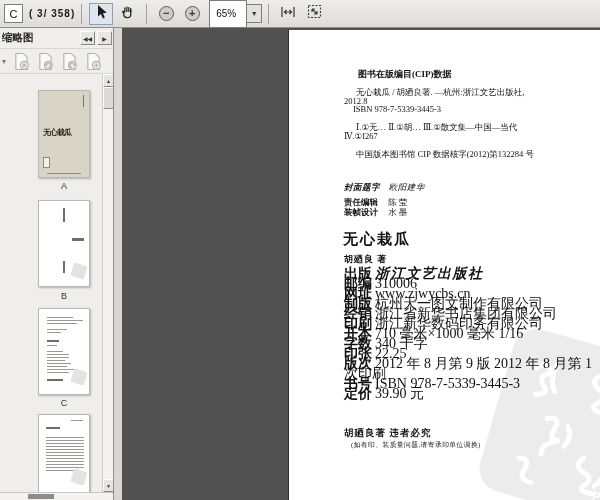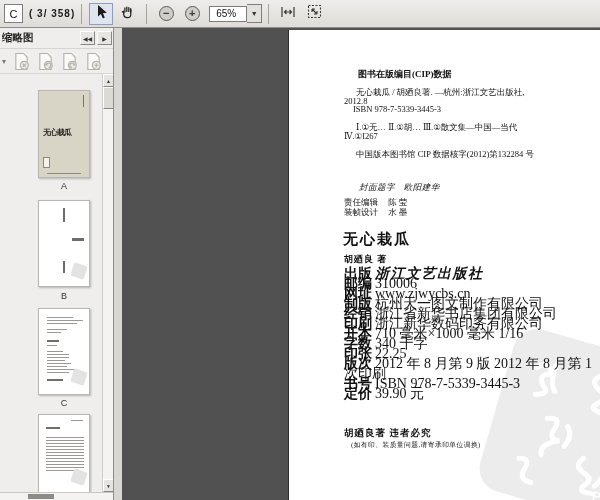--- a/index.html
+++ b/index.html
@@ -13,21 +13,21 @@
   .tb-sep { width:1px; height:20px; background:#a5a3a0; margin:0 6px; }
   .pagebox { width:19px; height:19px; background:#fff; border:1px solid #7f7d79;
     font-size:11px; display:flex; align-items:center; justify-content:center; color:#111; }
   .pageind { font-size:10px; font-weight:bold; color:#1c1c1c; letter-spacing:1px; margin-left:6px; }
   .tbtn { width:24px; height:22px; display:flex; align-items:center; justify-content:center;
     background:transparent; border:1px solid transparent; margin:0 1px; }
   .tbtn.active { background:#dfe5ef; border:1px solid #8aa0c2; }
   .circ { width:15px; height:15px; border-radius:50%; background:#cfcdc9; border:1.5px solid #5d5b58;
     display:flex; align-items:center; justify-content:center; font-size:11px; font-weight:bold;
     color:#3a3836; line-height:1; }
-  .zoomfield { width:38px; height:16px; background:#fff; border:1px solid #7f7d79;
+  .zoomfield { width:38px; height:28px; background:#fff; border:1px solid #7f7d79;
     font-size:10px; display:flex; align-items:center; padding-left:6px; color:#111; margin-left:4px; }
   .zoomdrop { width:15px; height:19px; background:#e3e1de; border:1px solid #7f7d79; border-left:none;
     font-size:7px; color:#333; display:flex; align-items:center; justify-content:center; }
 
   
   .content { display:flex; height:472px;gap:8px; }
 
   
   .sidebar { width:114px; background:#f0eeec; border-right:1px solid #8f8d89;
     display:flex; flex-direction:column; }
@@ -79,22 +79,22 @@
     font-family:"Liberation Serif","DejaVu Serif",serif; color:#111; }
 
   .cip { position:absolute; left:55px; top:40px; width:252px; font-size:8.5px; line-height:8.8px; }
   .cip .hd { font-weight:bold; font-size:9px; text-indent:14px; margin-bottom:9px; }
   .ind { text-indent:12px; }
   .ind2 { text-indent:9px; }
   .gap { margin-bottom:9px; }
 
   .credits { position:absolute; left:55px; top:152px; font-size:8.5px; line-height:10px; }
   .credits .r1 { font-style:italic; margin-bottom:5px; letter-spacing:.5px; }
-  .credits .clabel { display:inline-block; width:42px; font-weight:normal; }
-  .credits .r1 .clabel { font-weight:normal;margin-left:15px; }
+  .credits .clabel { display:inline-block; width:42px; font-weight:bold; }
+  .credits .r1 .clabel { font-weight:bold; }
 
   .btitle { position:absolute; left:54px; top:200px; font-size:15px; font-weight:bold; letter-spacing:2px; }
   .bauthor { position:absolute; left:55px; top:223px; font-size:9px; font-weight:bold; letter-spacing:1px; }
 
   .colophon { position:absolute; left:55px; top:239px; font-size:14px; line-height:10px; width:258px; }
   .colophon .lbl { display:inline-block; width:31px; font-weight:bold; }
   .colophon .script { font-style:italic; font-weight:bold; letter-spacing:1.5px; }
 
   .copyright { position:absolute; left:55px; top:397px; font-size:9.5px; font-weight:bold; letter-spacing:1px; }
   .copynote { position:absolute; left:62px; top:410px; font-size:6.8px; letter-spacing:.4px; color:#222; }

